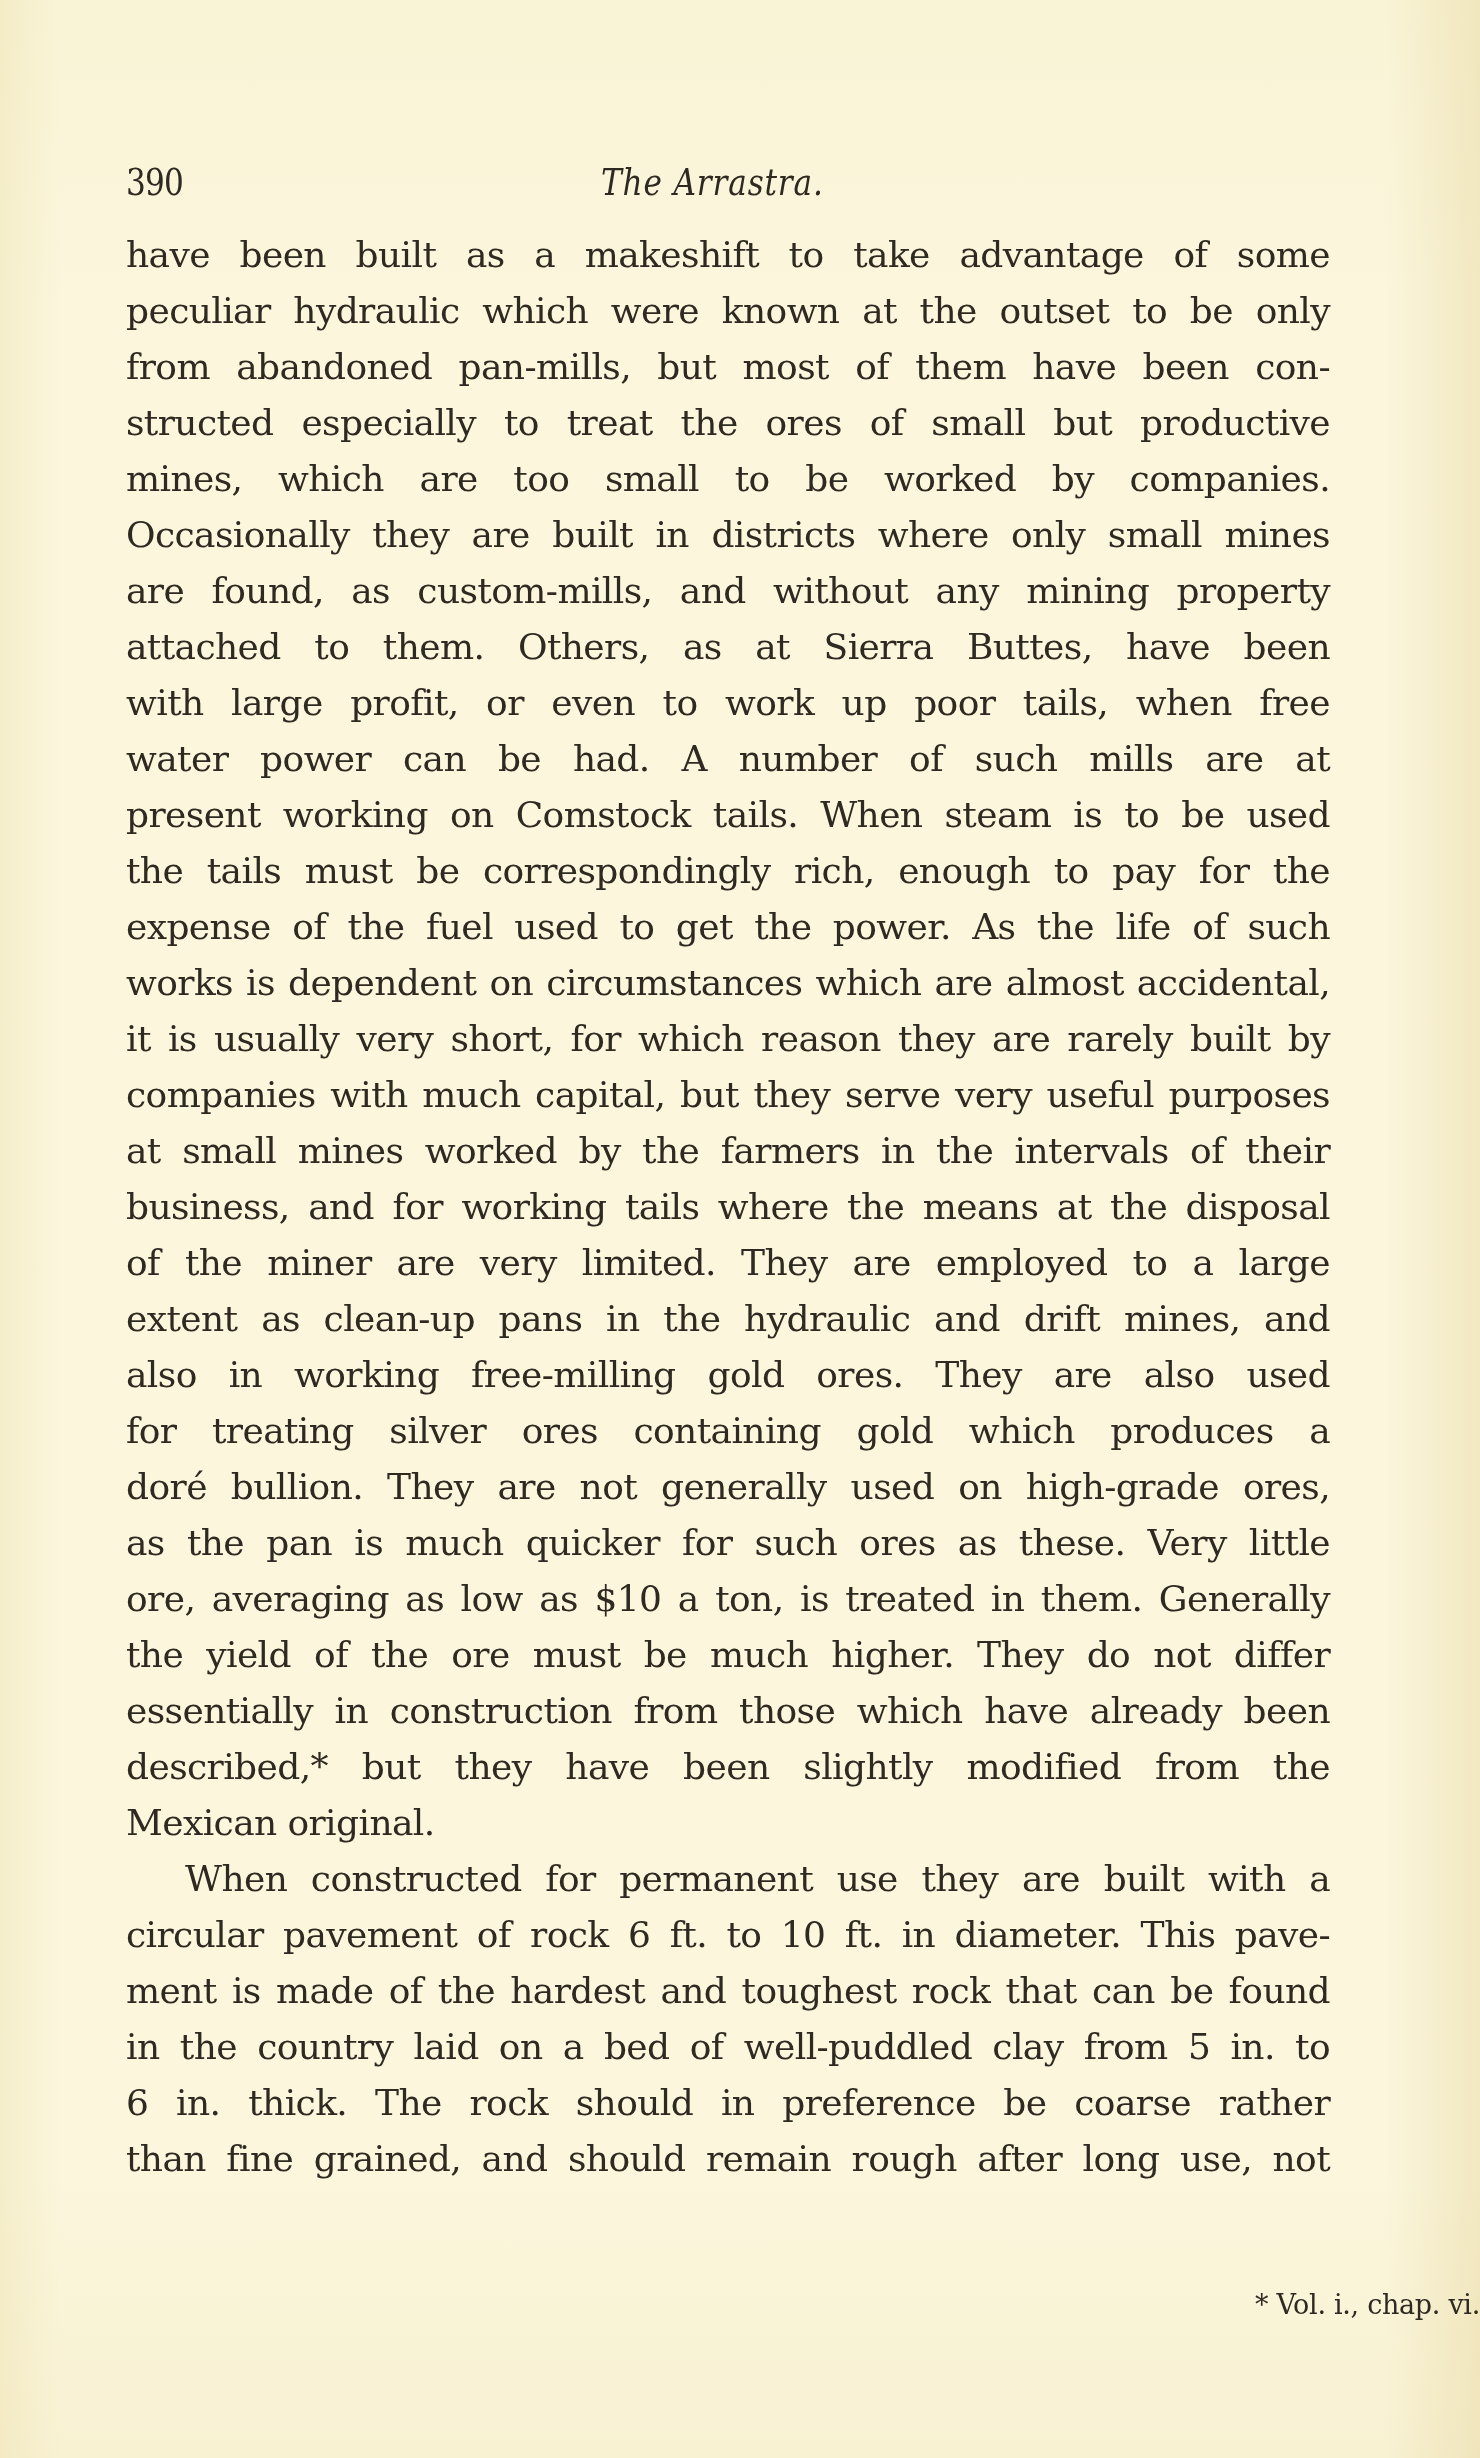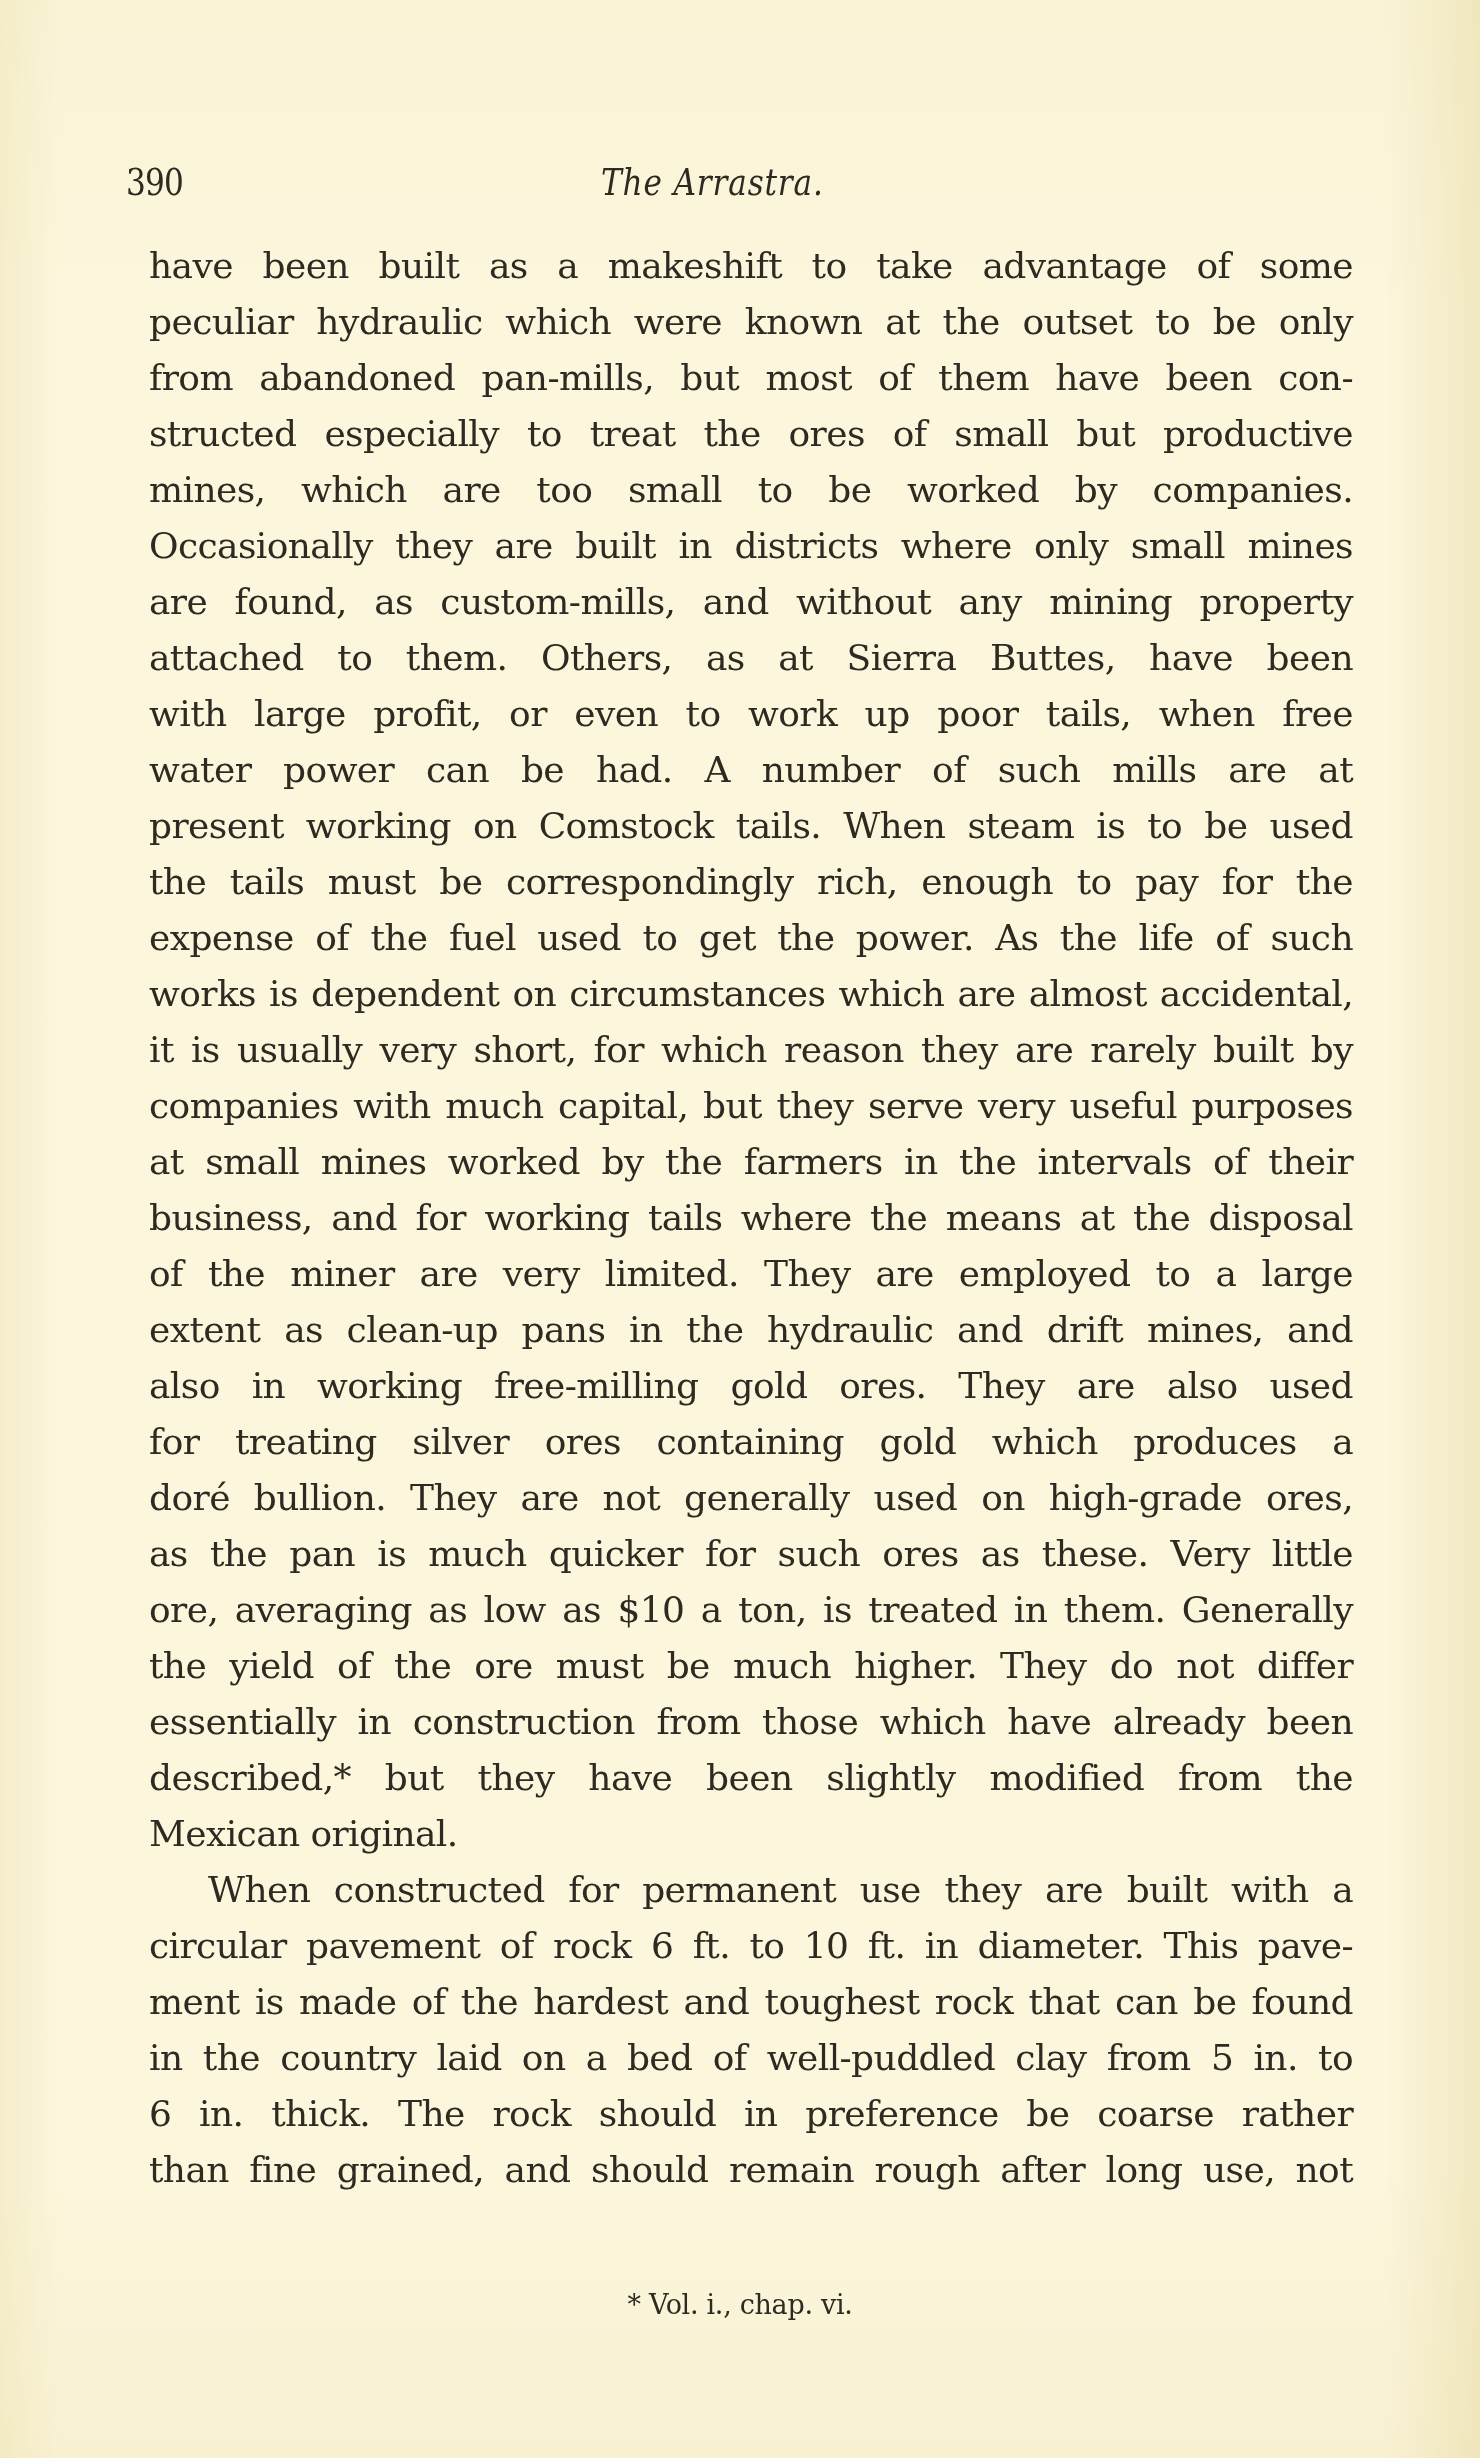--- a/index.html
+++ b/index.html
@@ -37,43 +37,42 @@
     left: 475px;
     top: 0;
     font-size: 38px;
     font-style: italic;
     transform: scaleX(0.82);
     transform-origin: left top;
     letter-spacing: 1px;
   }
   .body-text {
     position: absolute;
-    top: 238px;
+    top: 227px;
     left: 126px;
     width: 1204px;
-    margin-left: 23px;
   }
   .line {
     display: block;
     height: 56px;
     line-height: 56px;
     font-size: 36px;
     white-space: nowrap;
     text-align: justify;
     text-align-last: justify;
     letter-spacing: -0.6px;
   }
   .line.last { text-align-last: left; }
   .line.indent { padding-left: 59px; }
   .footnote {
     position: absolute;
     top: 2289px;
     left: 0;
     width: 1480px;
-    text-align: center;
+    text-align: right;
     font-size: 27px;
     letter-spacing: -0.3px;
   }
 </style>
 </head>
 <body>
 
 <div class="running-head">
   <span class="page-number">390</span>
   <span class="running-title">The Arrastra.</span>

